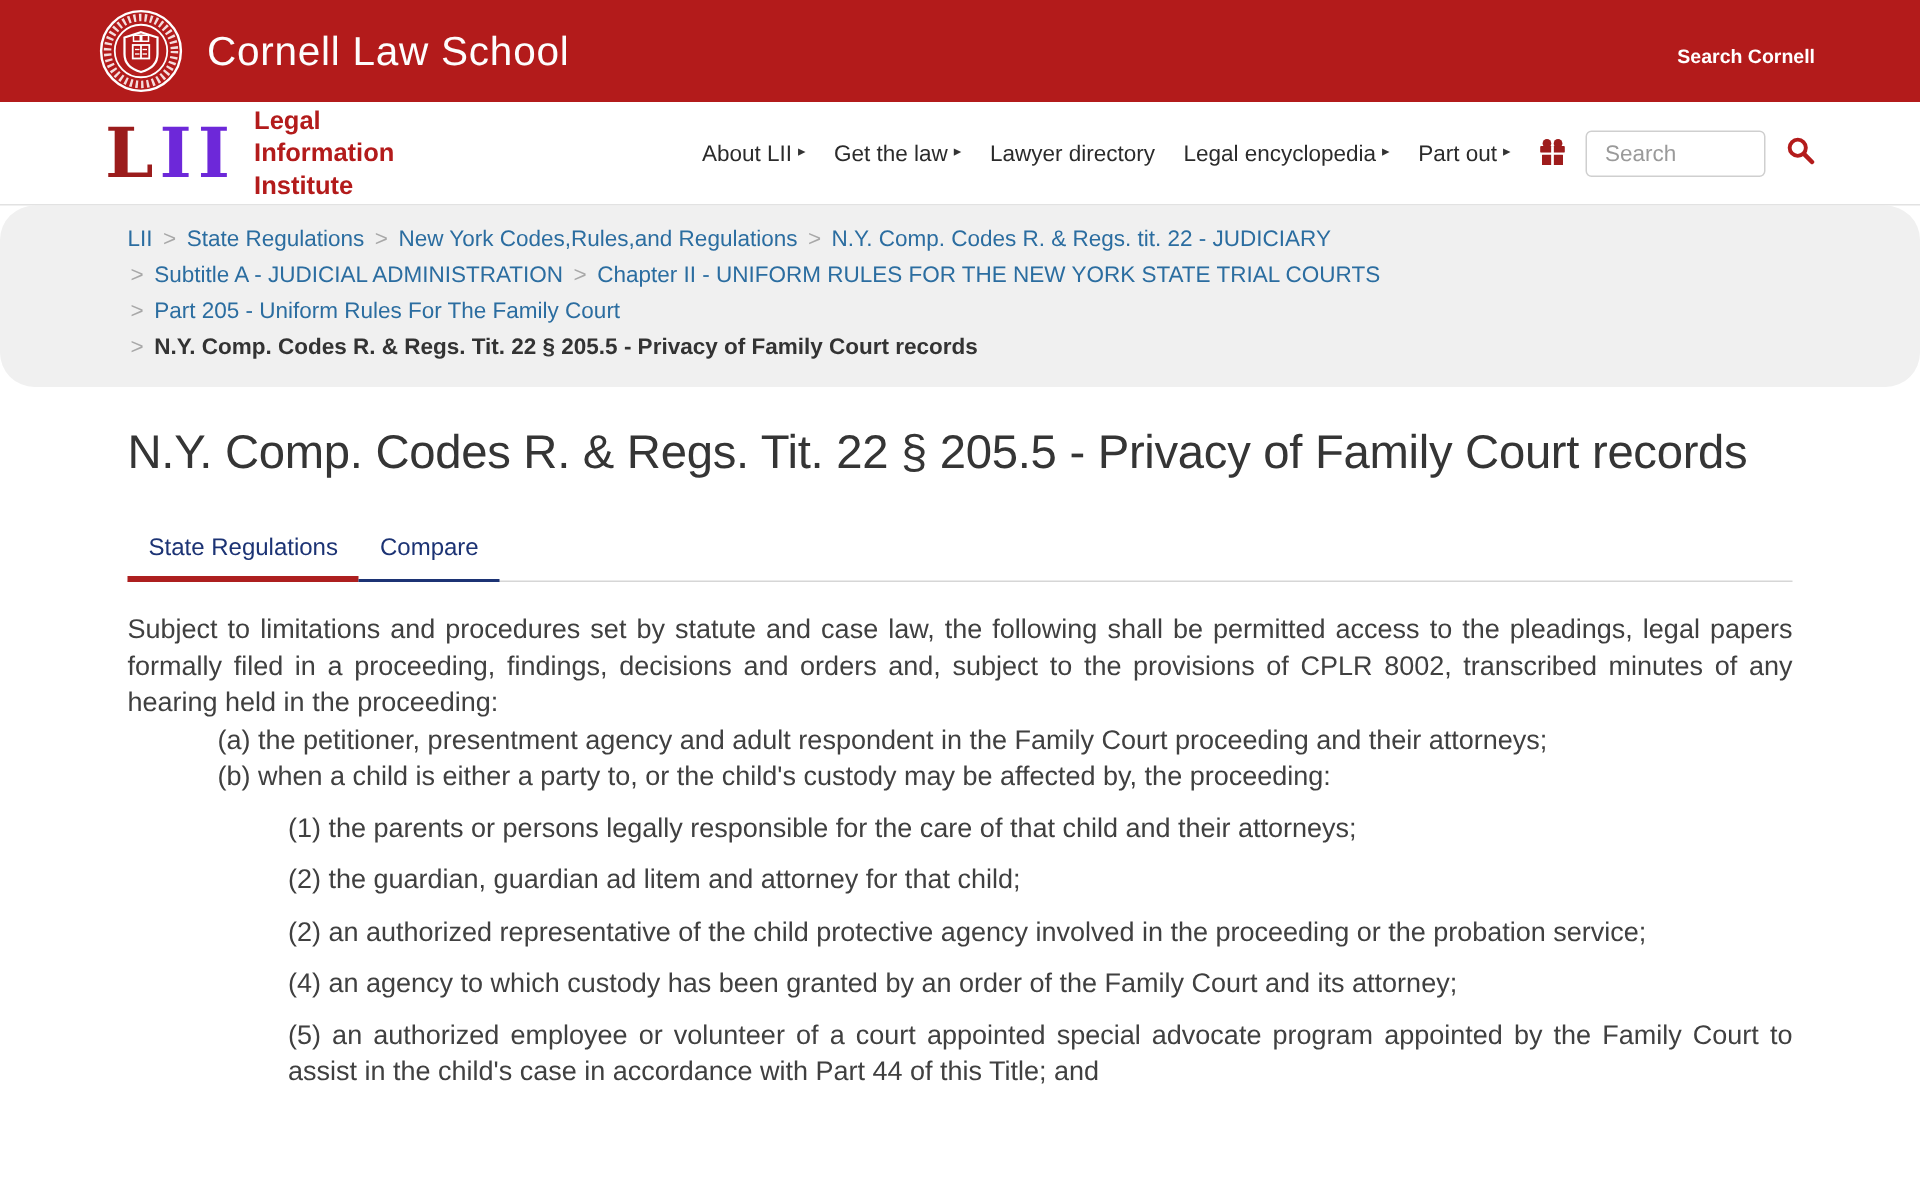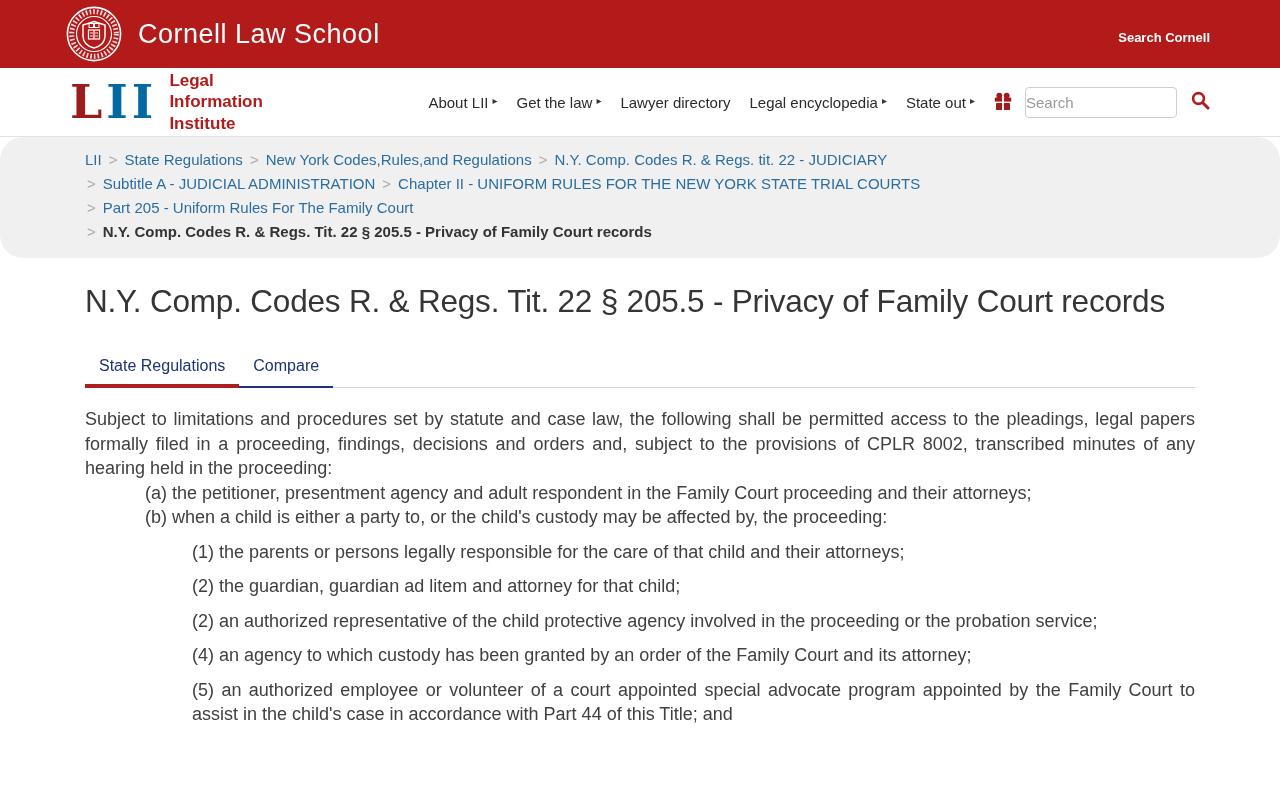--- a/index.html
+++ b/index.html
@@ -22,35 +22,35 @@
   }
 
   
   .lii-bar {
     height: 69px; background: #fff; border-bottom: 1px solid #e2e2e2;
     display: flex; align-items: center; position: relative;
   }
   .lii-logo { display: flex; align-items: center; margin-left: 70px; text-decoration: none; cursor: pointer; }
   .lii-acronym { font-size: 46px; font-weight: bold; letter-spacing: 4px; line-height: 1; font-family: "DejaVu Serif", serif; }
   .lii-acronym .l1 { color: #9b1c1c; }
-  .lii-acronym .l2 { color: #0369a1; }
+  .lii-acronym .l2 { color: #6d28d9; }
   .lii-text {
     margin-left: 12px; color: #b31b1b; font-size: 17px; font-weight: bold; line-height: 1.25;
   }
   .lii-menu { display: flex; align-items: center; margin-left: auto; gap: 19px; }
   .lii-menu-item {
     font-size: 15px; color: #2b2b2b; text-decoration: none; cursor: pointer;
     display: inline-flex; align-items: flex-start; gap: 4px; white-space: nowrap;
   }
   .menu-arrow { font-size: 10px; color: #333; position: relative; top: 1px; }
   .gift-btn { margin-left: 14px; cursor: pointer; background: none; border: none; padding: 2px 4px; }
   .lii-search-wrap { display: flex; align-items: center; margin-left: 8px; margin-right: 68px; }
   .lii-search-input {
-    width: 152px; height: 31px; border: 1px solid #cfcfcf; border-radius: 4px;
-    font-size: 15px; padding: 0 0; color: #444; outline: none; background: #fff;
+    width: 120px; height: 31px; border: 1px solid #cfcfcf; border-radius: 4px;
+    font-size: 15px; padding: 0 12px; color: #444; outline: none; background: #fff;
     font-family: "Liberation Sans", sans-serif;
   }
   .lii-search-input::placeholder { color: #9a9a9a; }
   .search-btn { background: none; border: none; margin-left: 12px; cursor: pointer; padding: 2px; }
 
   
   .crumb-band { background: #f0f0f0; padding: 11px 0 14px 0; border-radius: 23px; }
   .crumb-inner { width: 1110px; margin: 0 auto; font-size: 15px; line-height: 24px; }
   .crumb-line { white-space: nowrap; }
   .crumb-link { color: #2b6da0; text-decoration: none; cursor: pointer; }
@@ -118,21 +118,21 @@
         <span class="menu-arrow">▸</span>
     </a>
     <a class="lii-menu-item">
       <span>Lawyer directory</span>
     </a>
     <a class="lii-menu-item">
       <span>Legal encyclopedia</span>
         <span class="menu-arrow">▸</span>
     </a>
     <a class="lii-menu-item">
-      <span>State out</span>
+      <span>Part out</span>
         <span class="menu-arrow">▸</span>
     </a>
   </div>
 
   <button class="gift-btn">
     <svg width="20" height="20" viewBox="0 0 20 20">
       <g fill="#9e1c1c">
         <circle cx="6.3" cy="4.6" r="2.9"></circle>
         <circle cx="13.7" cy="4.6" r="2.9"></circle>
         <rect x="1.8" y="6.4" width="16.4" height="4.4" rx="0.6"></rect>

